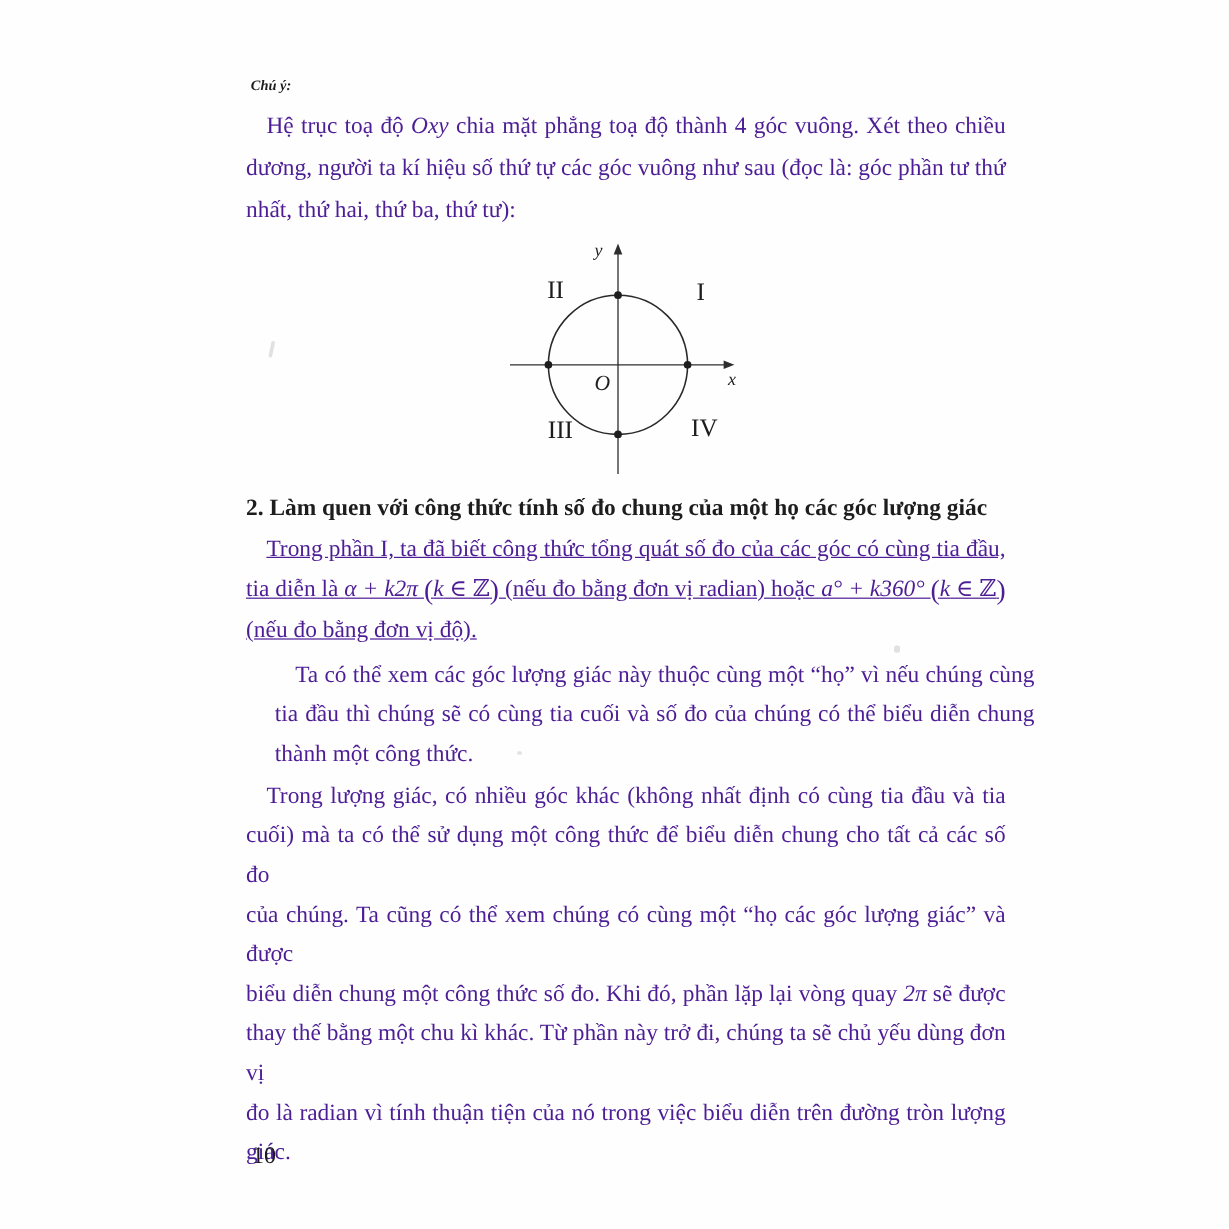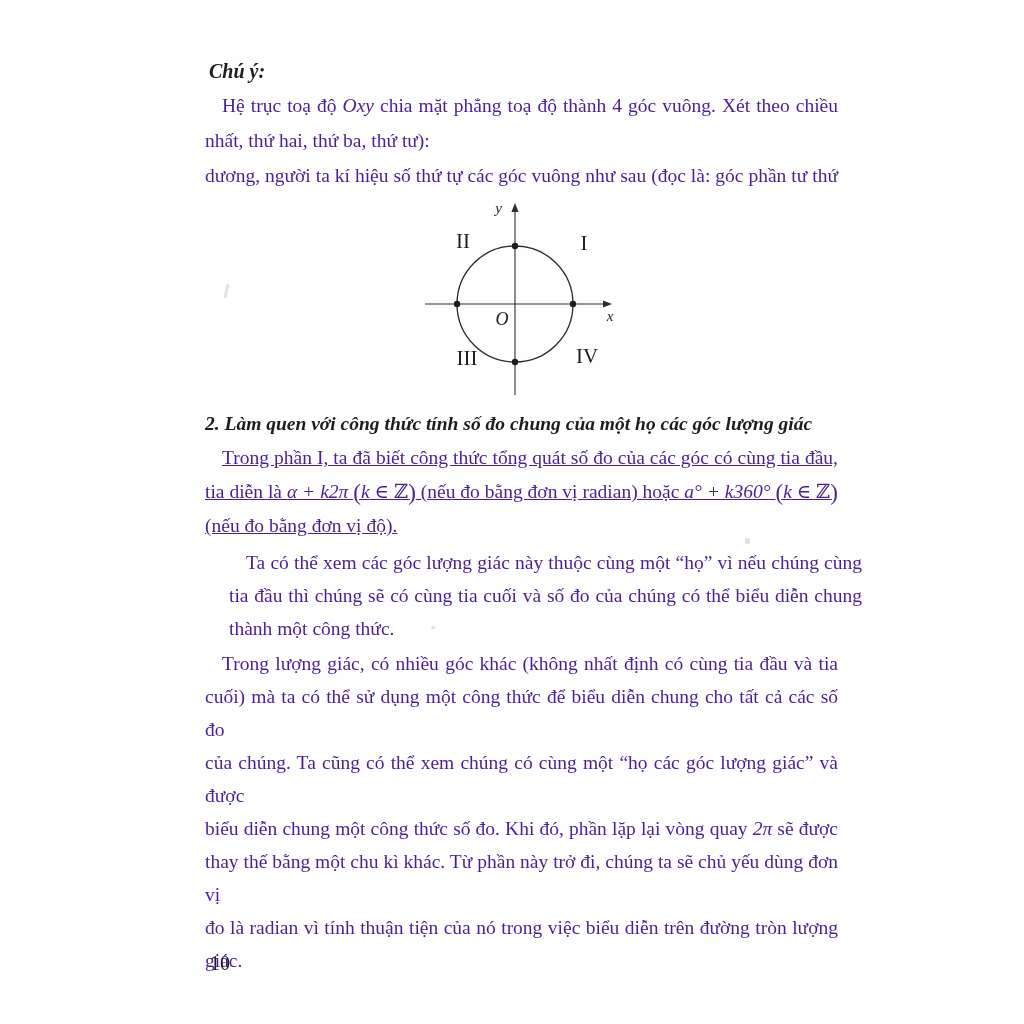--- a/index.html
+++ b/index.html
@@ -4,26 +4,26 @@
 <style>
   html,body { margin:0; padding:0; background:#ffffff; }
   .page {
     position:relative; width:1024px; height:1024px;
     background:#fefefe; overflow:hidden;
     font-family:"Liberation Serif","DejaVu Serif",serif;
     color:#1d1d1d;
   }
   .notice-heading {
     position:absolute; left:209px; top:58px;
-    font-size:20px; line-height:26px; font-weight:bold; font-style:italic;
+    font-size:12px; line-height:26px; font-weight:bold; font-style:italic;
     white-space:nowrap;
   }
   .section-heading {
     position:absolute; left:205px; top:411px; width:650px;
-    font-size:19.5px; line-height:26px; font-weight:bold; font-style:italic;
+    font-size:19.5px; line-height:26px; font-weight:bold; 
     white-space:nowrap;
   }
   .para {
     position:absolute; left:205px; width:633px;
     font-size:19.5px; color:#4c1d95;
   }
   .para.intro   { top:88px;  line-height:35px; }
   .para.formula { top:441px; line-height:34px;text-decoration:underline; }
   .para.family  { top:546px; line-height:33px;margin-left:24px; }
   .para.general { top:647px; line-height:33px; }
@@ -46,22 +46,22 @@
 </style>
 </head>
 <body>
 
 <div class="page">
 
   <div class="notice-heading">Chú ý:</div>
 
   <div class="para intro">
       <div class="line first"><span>Hệ trục toạ độ </span><span class="i">Oxy</span><span> chia mặt phẳng toạ độ thành 4 góc vuông. Xét theo chiều</span></div>
+      <div class="line"><span>dương, người ta kí hiệu số thứ tự các góc vuông như sau (đọc là: góc phần tư thứ</span></div>
       <div class="line last"><span>nhất, thứ hai, thứ ba, thứ tư):</span></div>
-      <div class="line"><span>dương, người ta kí hiệu số thứ tự các góc vuông như sau (đọc là: góc phần tư thứ</span></div>
     </div>
 
   <svg class="diagram" width="300" height="208" viewBox="0 0 300 208">
 
     <line x1="135" y1="200" x2="135" y2="14" stroke="#2e2e2e" stroke-width="1.1"></line>
     <polygon points="135,8 131.4,17 138.6,17" fill="#2e2e2e"></polygon>
     <line x1="45" y1="109" x2="226" y2="109" stroke="#2e2e2e" stroke-width="1.1"></line>
     <polygon points="232,109 223,105.4 223,112.6" fill="#2e2e2e"></polygon>
 
     <circle cx="135" cy="109" r="58" fill="none" stroke="#2a2a2a" stroke-width="1.3"></circle>

